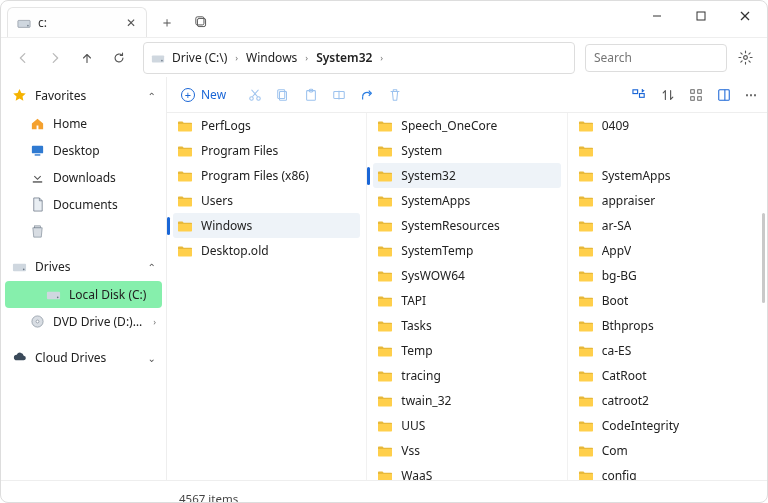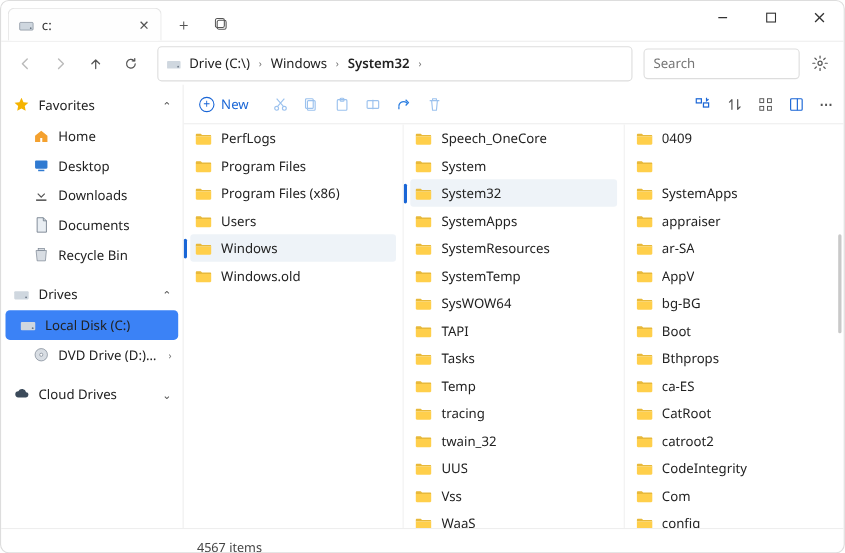--- a/index.html
+++ b/index.html
@@ -23,21 +23,21 @@
   .search { width:142px; height:28px; border:1px solid #ddd; border-radius:4px; display:flex; align-items:center; padding:0 6px; gap:6px; color:#888;}
   .search input { border:none; outline:none; flex:1; font-size:12px; color:#333; background:transparent;}
   .settings-btn { width:28px; height:28px; display:flex; align-items:center; justify-content:center; color:#555;}
   .body { display:flex; height:calc(100% - 36px - 40px - 22px); }
   .side { width:166px; border-right:1px solid #eee; overflow:hidden;}
   .sgroup { padding:4px 0;}
   .shead { display:flex; align-items:center; padding:6px 10px; gap:8px;}
   .shead .label { flex:1; font-size:12px; color:#222;}
   .shead .chevv { color:#555; font-size:10px;}
   .sitem { display:flex; align-items:center; padding:5px 10px 5px 28px; gap:8px; white-space:nowrap; overflow:hidden; text-overflow:ellipsis;}
-  .sitem.sel { background:#3b82f6; border-radius:4px; margin:0 4px; padding-left:12px;}
+  .sitem.sel { background:#86efac; border-radius:4px; margin:0 4px; padding-left:40px;}
   .sitem .label { flex:1; font-size:12px; color:#222; overflow:hidden; text-overflow:ellipsis;}
   .icon { width:16px; height:16px; display:flex; align-items:center; justify-content:center; flex:none;}
   .actionbar { height:36px; border-bottom:1px solid #eee; display:flex; align-items:center; padding:0 8px; gap:10px;}
   .newbtn { display:flex; align-items:center; gap:6px; color:#1a66d6; padding:4px 6px; border-radius:4px;}
   .newbtn .plusring { width:14px; height:14px; border:1.5px solid #1a66d6; border-radius:50%; display:flex; align-items:center; justify-content:center; font-size:11px; line-height:1;}
   .abar-icons { display:flex; gap:14px; margin-left:6px;}
   .abar-icons span { color:#2a7de1; }
   .abar-icons .muted { color:#9cc2ee;}
   .abar-right { margin-left:auto; display:flex; gap:14px; align-items:center;}
   .content { flex:1; display:flex; flex-direction:column; min-width:0;}
@@ -197,21 +197,20 @@
             </span>
             <span class="label">Documents</span>
           </div>
           <div class="sitem">
             <span class="icon">
               <svg width="15" height="15" viewBox="0 0 16 16">
                 <path d="M3 4h10l-1 10H4L3 4z" fill="#d8dde3" stroke="#6b7785" stroke-width="0.6"></path>
                 <rect x="5" y="2" width="6" height="2" fill="#d8dde3" stroke="#6b7785" stroke-width="0.6"></rect>
               </svg>
             </span>
-            <span class="label">Recycle Bin</span>
           </div>
         </div>
     </div>
     <div class="sgroup">
       <div class="shead">
         <span class="icon">
             <svg width="15" height="15" viewBox="0 0 16 16">
               <rect x="1" y="5" width="14" height="8" rx="1" fill="#cfd7df"></rect>
               <circle cx="12.5" cy="11" r="0.9" fill="#6b7785"></circle>
             </svg>
@@ -377,21 +376,21 @@
               </span>
               <span class="label">Windows</span>
             </div>
             <div class="fitem">
               <span class="icon">
                 <svg width="16" height="16" viewBox="0 0 16 16">
                   <path class="folder-top" d="M1 4.5c0-.6.4-1 1-1h3.5l1.2 1.3H14c.6 0 1 .4 1 1V6H1V4.5z"></path>
                   <path class="folder" d="M1 6h14v6.5c0 .6-.4 1-1 1H2c-.6 0-1-.4-1-1V6z"></path>
                 </svg>
               </span>
-              <span class="label">Windows.old</span>
+              <span class="label">Desktop.old</span>
             </div>
           </div>
         </div>
         <div class="col">
           <div class="wrap">
             <div class="fitem">
               <span class="icon">
                 <svg width="16" height="16" viewBox="0 0 16 16">
                   <path class="folder-top" d="M1 4.5c0-.6.4-1 1-1h3.5l1.2 1.3H14c.6 0 1 .4 1 1V6H1V4.5z"></path>
                   <path class="folder" d="M1 6h14v6.5c0 .6-.4 1-1 1H2c-.6 0-1-.4-1-1V6z"></path>

